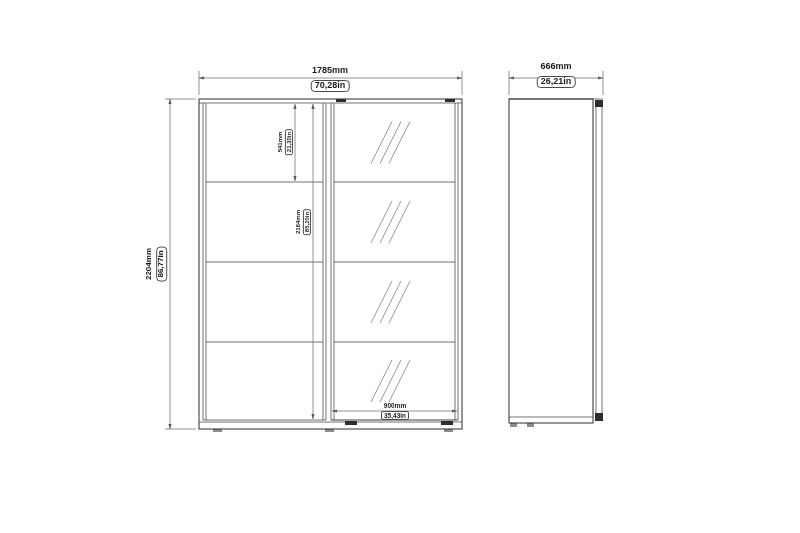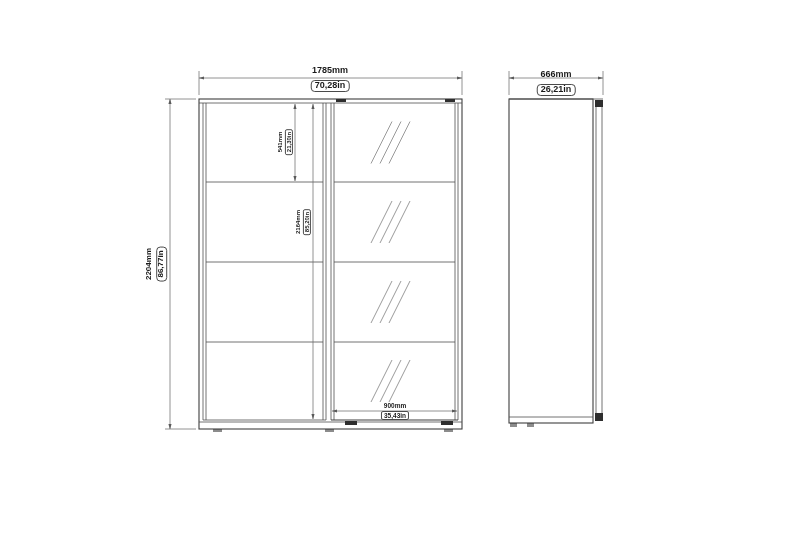--- a/index.html
+++ b/index.html
@@ -141,21 +141,21 @@
 
       <line class="dim" x1="332" y1="411" x2="457" y2="411" marker-start="url(#arw)" marker-end="url(#arw)"></line>
     </g>
   </svg>
 
   <div class="dim-label lbl-lg" style="left:330px;top:66px">
     <span class="mm">1785mm</span>
     <span class="inch-box">70,28in</span>
   </div>
 
-  <div class="dim-label lbl-lg" style="left:556px;top:70px">
+  <div class="dim-label lbl-lg" style="left:556px;top:62px">
     <span class="mm">666mm</span>
     <span class="inch-box">26,21in</span>
   </div>
 
   <div class="dim-label lbl-rot" style="left:156px;top:264px">
     <span class="mm">2204mm</span>
     <span class="inch-box">86,77in</span>
   </div>
 
   <div class="dim-label lbl-sm" style="left:285px;top:142px">

